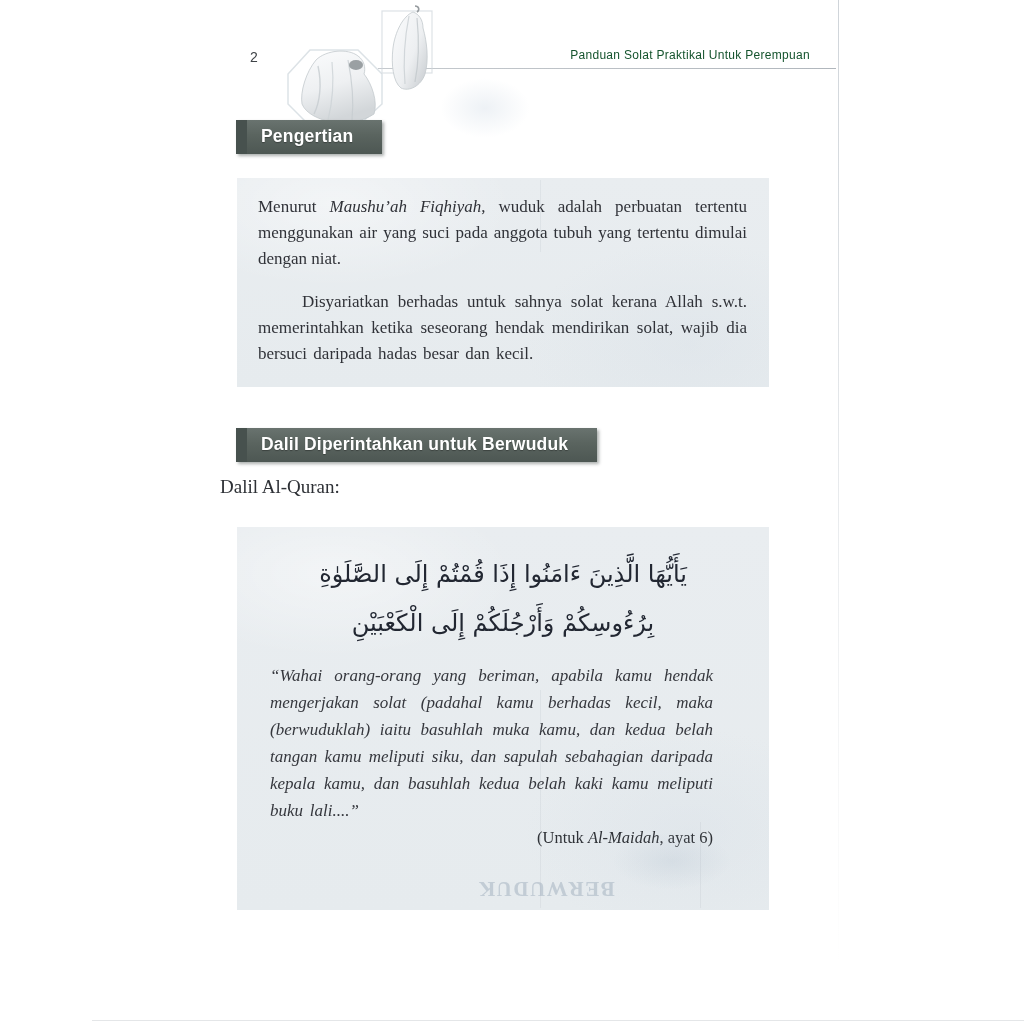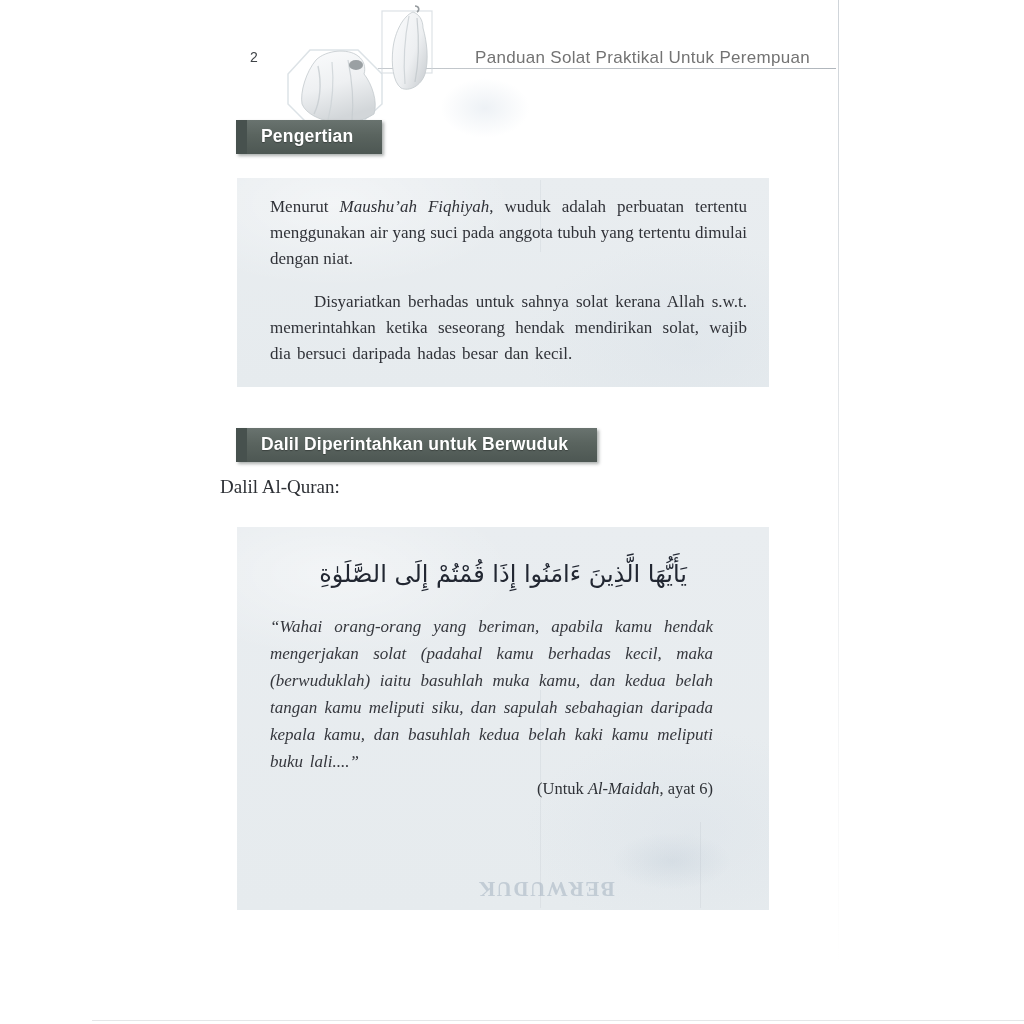--- a/index.html
+++ b/index.html
@@ -7,21 +7,21 @@
     position:relative;width:1024px;height:1024px;background:#ffffff;
     overflow:hidden;font-family:"Liberation Serif",serif;
   }
   
   .page-number{
     position:absolute;left:250px;top:49px;font-family:"Liberation Sans",sans-serif;
     font-size:14px;color:#3f4347;
   }
   .running-header{
     position:absolute;top:48px;right:214px;font-family:"Liberation Sans",sans-serif;
-    font-size:17px;color:#737373;letter-spacing:.3px;white-space:nowrap;
+    font-size:12px;color:#14532d;letter-spacing:.3px;white-space:nowrap;
   }
   .header-rule{
     position:absolute;left:378px;top:68px;width:458px;height:1px;
     background:linear-gradient(90deg,rgba(150,158,166,.55),rgba(150,158,166,.75));
   }
   .page-edge-right{
     position:absolute;left:838px;top:0;width:1px;height:962px;
     background:linear-gradient(180deg,rgba(160,170,180,.5),rgba(180,188,196,.25) 60%,rgba(180,188,196,0));
   }
   .page-edge-bottom{
@@ -43,21 +43,21 @@
   .h2-box{left:236px;top:428px;}
   
   .shaded{
     position:absolute;left:237px;width:532px;box-sizing:border-box;
     background:
       radial-gradient(ellipse 260px 120px at 18% 12%, rgba(255,255,255,.45), rgba(255,255,255,0) 70%),
       radial-gradient(ellipse 220px 140px at 85% 80%, rgba(214,222,230,.35), rgba(214,222,230,0) 75%),
       linear-gradient(180deg,#e9edf0,#e6ebee);
     color:#2e3036;
   }
-  .block-pengertian{top:178px;padding:16px 22px 20px 33px;}
+  .block-pengertian{top:178px;padding:16px 22px 20px 21px;}
   .block-dalil{top:527px;height:383px;padding:17px 20px 0 20px;}
   .para{font-size:17px;line-height:26px;text-align:justify;color:#303238;}
   .para-indent{margin-top:17px;text-indent:44px;word-spacing:2px;}
   .subheading{
     position:absolute;left:220px;top:476px;font-size:19px;color:#2e3136;
   }
   
   .arabic{
     direction:rtl;unicode-bidi:plaintext;text-align:center;
     font-family:"DejaVu Sans",sans-serif;font-size:24px;line-height:49px;
@@ -137,20 +137,21 @@
     <p class="para para-indent" style="margin-bottom:0;">Disyariatkan berhadas untuk sahnya solat kerana Allah s.w.t. memerintahkan ketika seseorang hendak mendirikan solat, wajib dia bersuci daripada hadas besar dan kecil.</p>
   </div>
 
   <div class="sec-heading h2-box">Dalil Diperintahkan untuk Berwuduk</div>
 
   <div class="subheading">Dalil Al-Quran:</div>
 
   <div class="shaded block-dalil">
     <div class="arabic">
       <div>يَأَيُّهَا الَّذِينَ ءَامَنُوا إِذَا قُمْتُمْ إِلَى الصَّلَوٰةِ</div>
+      <div>بِرُءُوسِكُمْ وَأَرْجُلَكُمْ إِلَى الْكَعْبَيْنِ</div>
     </div>
     <p class="translation">“Wahai orang-orang yang beriman, apabila kamu hendak mengerjakan solat (padahal kamu berhadas kecil, maka (berwuduklah) iaitu basuhlah muka kamu, dan kedua belah tangan kamu meliputi siku, dan sapulah sebahagian daripada kepala kamu, dan basuhlah kedua belah kaki kamu meliputi buku lali....”</p>
     <div class="attribution"><span>(Untuk </span><i>Al-Maidah</i><span>, ayat 6)</span></div>
   </div>
 
   <div class="crease crease-a"></div>
   <div class="crease crease-b"></div>
   <div class="crease crease-c"></div>
   <div class="blot"></div>
   <div class="watermark">BERWUDUK</div>

